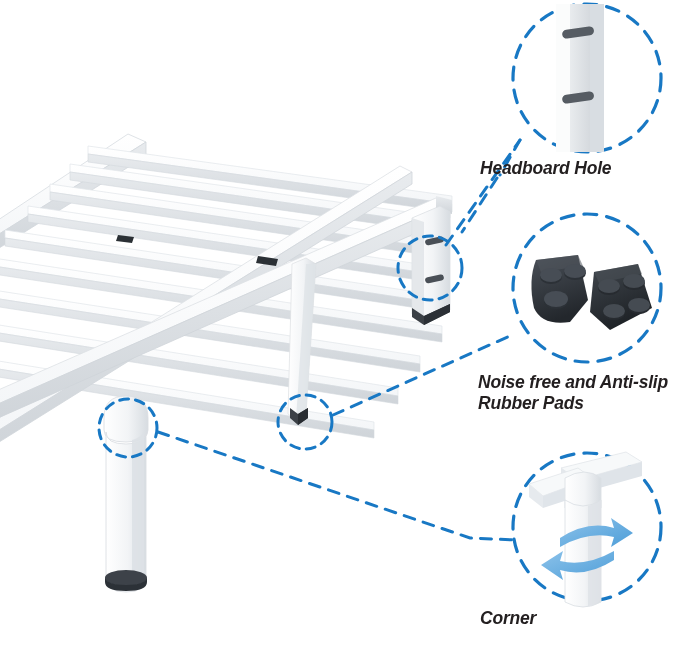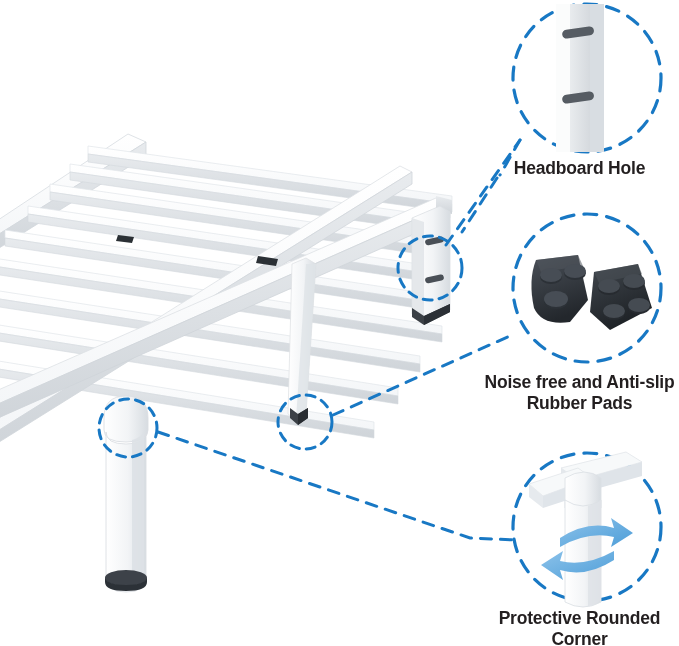--- a/index.html
+++ b/index.html
@@ -1,23 +1,24 @@
 <!DOCTYPE html>
 <html><head>
 <meta charset="utf-8">
 <style>
   html,body{margin:0;padding:0;background:#fff;}
   body{width:679px;height:646px;position:relative;overflow:hidden;
        font-family:"Liberation Sans",sans-serif;}
   #stage{position:absolute;inset:0;width:679px;height:646px;}
   .svgwrap{position:absolute;left:0;top:0;width:679px;height:646px;}
   .callout-label{
-    position:absolute;text-align:center;font-weight:bold;color:#231f20;
+    position:absolute;text-align:left;font-weight:bold;color:#231f20;
     font-family:"Liberation Sans",sans-serif;line-height:1.18;
     letter-spacing:-0.2px;
+    font-style:italic;
   }
   #label-headboard{left:480px;top:158px;width:199px;font-size:17.5px;}
   #label-pads{left:478px;top:372px;width:203px;font-size:17.5px;}
   #label-corner{left:480px;top:608px;width:199px;font-size:17.5px;}
 </style>
 </head>
 <body>
 
 <div id="stage">
 
@@ -244,17 +245,16 @@
   <div id="label-headboard" class="callout-label">
     <div>Headboard Hole</div>
   </div>
 
   <div id="label-pads" class="callout-label">
     <div>Noise free and Anti-slip</div>
     <div>Rubber Pads</div>
   </div>
 
   <div id="label-corner" class="callout-label">
-    <div>Protective Rounded</div>
     <div>Corner</div>
   </div>
 
 </div>
 
 </body></html>

